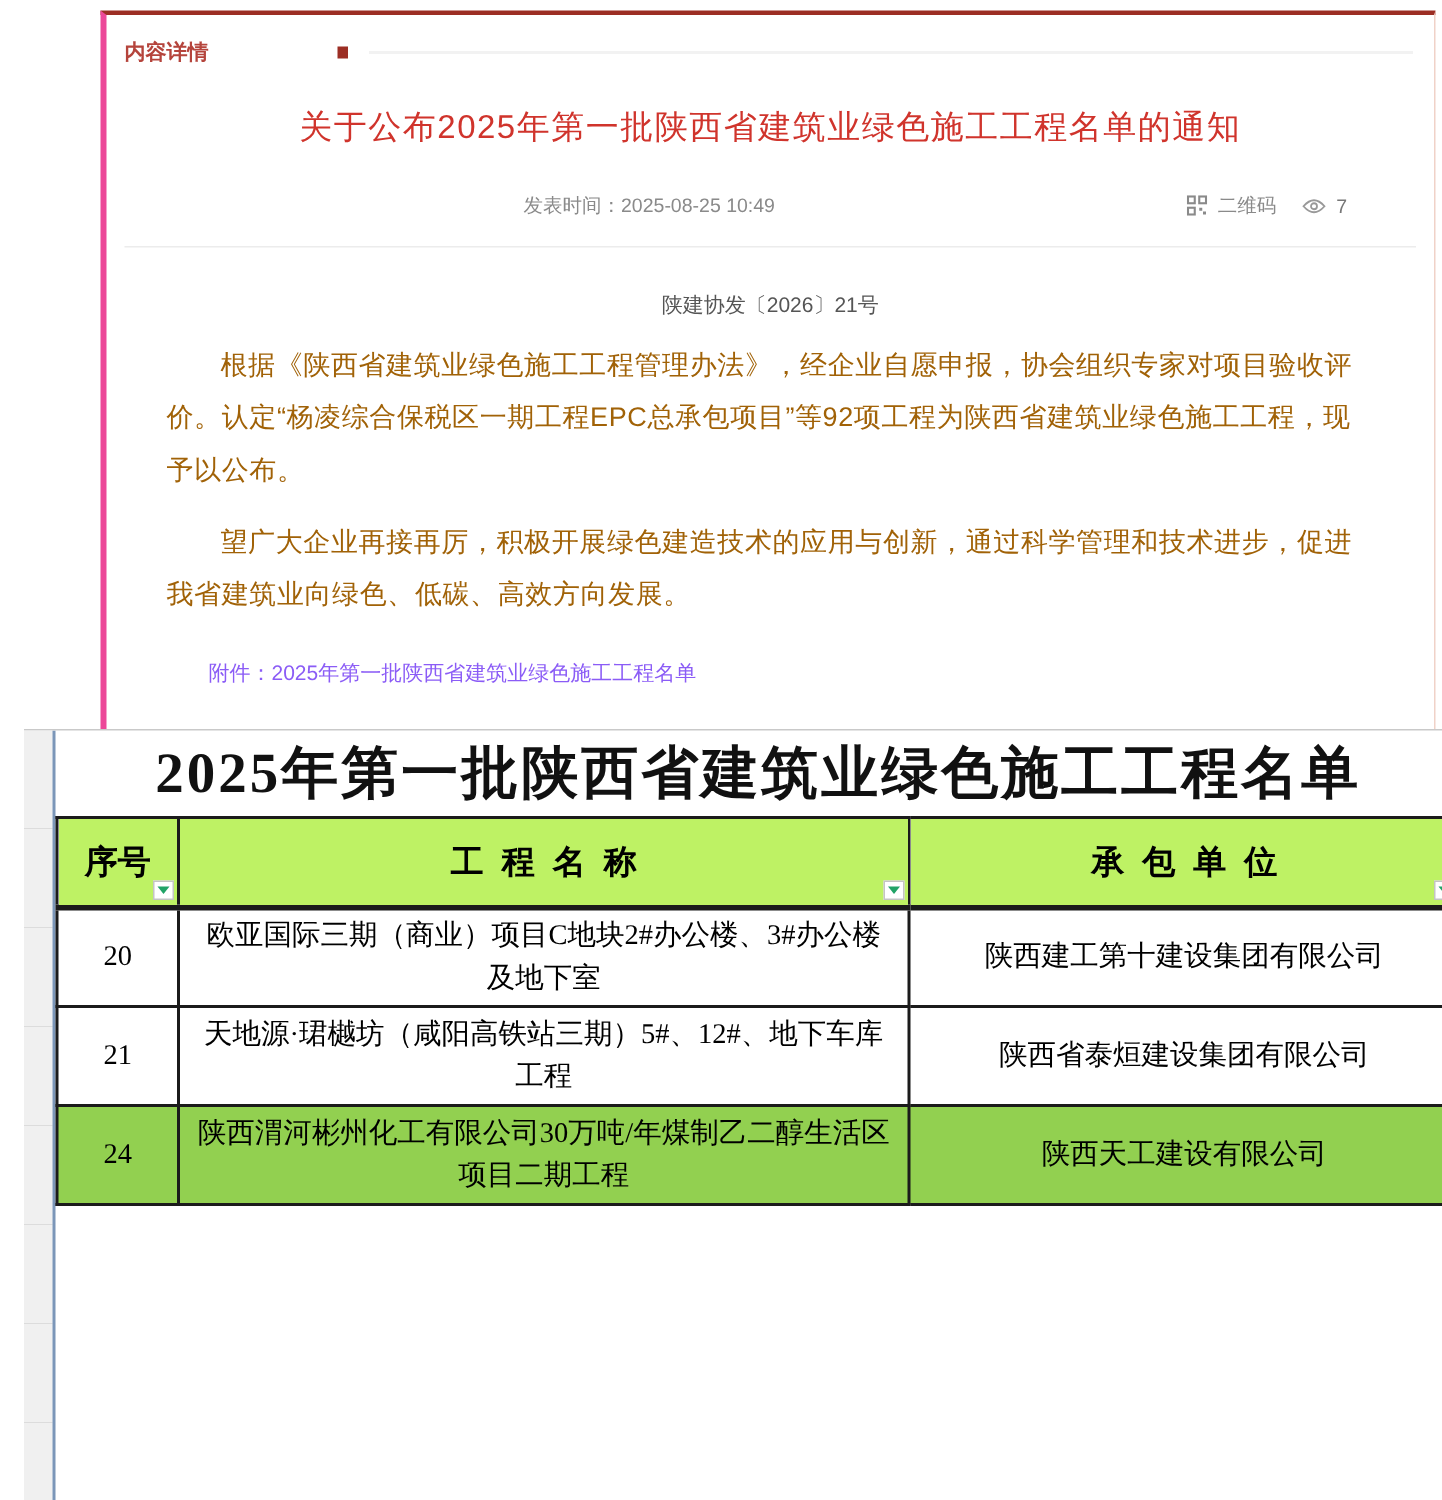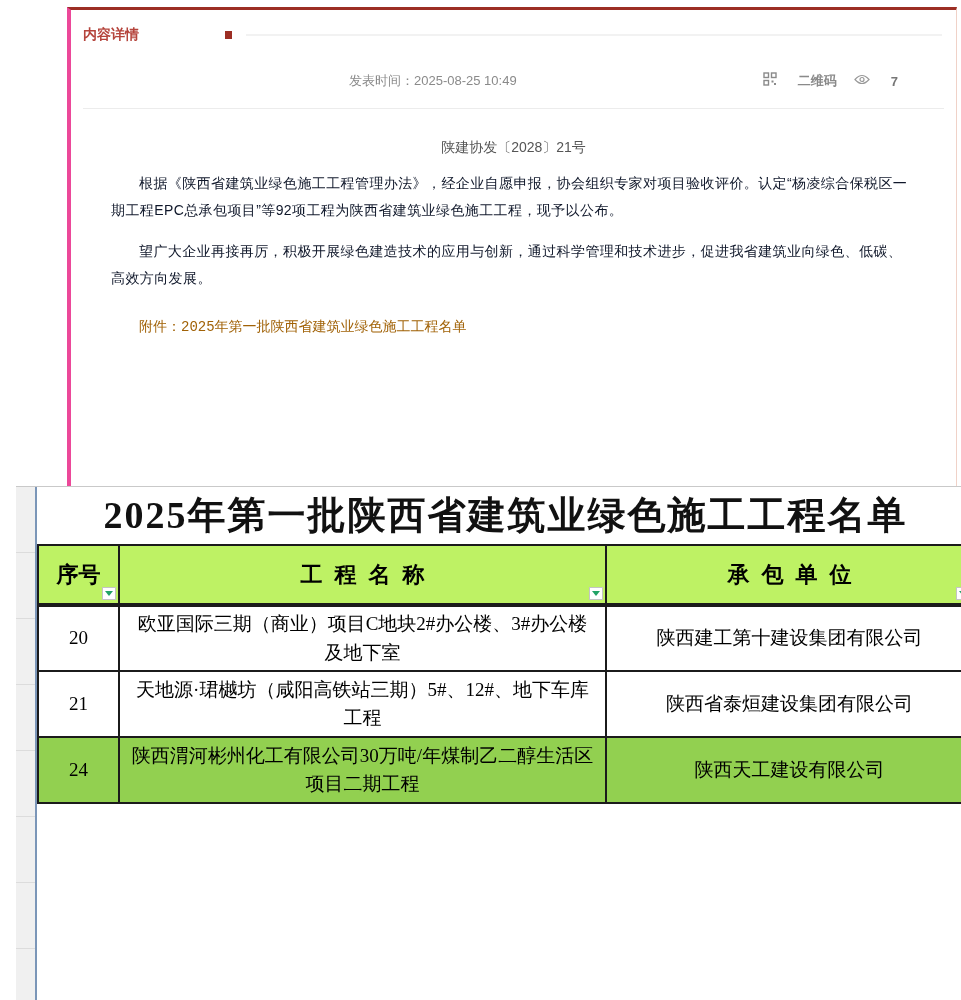--- a/index.html
+++ b/index.html
@@ -12,28 +12,28 @@
     border-left:4px solid #ec4899; border-right:1px solid #f0d2c8; overflow:hidden; }
   .section-head { display:flex; align-items:center; padding:16px 14px 0 12px; }
   .section-label { color:var(--label-red,#b5443c); font-size:14px; font-weight:bold; }
   .section-bullet { width:7px; height:8px; background:var(--dark-red,#9c2e24); margin-left:86px; }
   .section-rule { flex:1; height:2px; background:#f2f2f2; margin-left:14px; }
   .notice-title { margin-top:26px; text-align:center; color:var(--title-red,#d0342c);
     font-size:22px; letter-spacing:1px; }
   .meta-row { display:flex; align-items:center; margin-top:28px; color:#8a8a8a; font-size:13px; }
   .meta-date { margin-left:278px; }
   .meta-right { margin-left:auto; margin-right:58px; display:flex; align-items:center; gap:7px; }
-  .qr-group, .views-group { display:flex; align-items:flex-start; gap:21px; cursor:pointer;font-weight:bold; }
+  .qr-group, .views-group { display:flex; align-items:center; gap:7px; cursor:pointer; }
   .views-group { margin-left:10px; color:#777; }
   .meta-divider { border-top:1px solid #ececec; margin:18px 12px 0 12px; }
   .doc-number { text-align:center; margin-top:30px; color:#555; font-size:14px; }
   .salutation { margin:42px 40px 0 42px; color:#444; font-size:14px; }
-  .para { margin:13px 40px 0 40px; text-indent:2em; line-height:1.95; color:#0f172a;
-    font-size:14px; letter-spacing:.4px; }
-  .attachment { margin:26px 40px 0 40px; text-indent:2em; color:#a16207; font-size:14px;font-family:Liberation Mono, monospace; }
+  .para { margin:13px 40px 0 40px; text-indent:2em; line-height:1.95; color:#a16207;
+    font-size:18px; letter-spacing:.4px; }
+  .attachment { margin:26px 40px 0 40px; text-indent:2em; color:#8b5cf6; font-size:14px; }
 
   
   .sheet { position:absolute; left:16px; top:486px; width:961px; height:514px;
     background:#fff; border-top:1px solid #c9c9c9; overflow:hidden;
     font-family:"Liberation Serif","DejaVu Serif",serif; }
   .gutter { position:absolute; left:0; top:0; bottom:0; width:19px; background:#f0f0f0;
     background-image:repeating-linear-gradient(to bottom, transparent 0 65px, #dcdcdc 65px 66px); }
   .pane-line-left { position:absolute; left:19px; top:0; bottom:0; width:2px; background:var(--pane-blue,#7b96b8); }
   .pane-line-right { position:absolute; right:0; top:0; bottom:0; width:3px; background:var(--pane-blue,#7b96b8); }
   .sheet-inner { position:absolute; left:21px; top:0; width:937px; }
@@ -59,20 +59,21 @@
 </head>
 <body>
 
 <div class="notice-box">
   <div class="section-head">
     <span class="section-label">内容详情</span>
     <span class="section-bullet"></span>
     <span class="section-rule"></span>
   </div>
 
+  <div class="notice-title">关于公布2025年第一批陕西省建筑业绿色施工工程名单的通知</div>
 
   <div class="meta-row">
     <span class="meta-date">发表时间：2025-08-25 10:49</span>
     <span class="meta-right">
       <span class="qr-group">
         <span class="qr-icon">
           <svg width="14" height="14" viewBox="0 0 14 14">
             <g fill="none" stroke="#8a8a8a" stroke-width="1.4">
               <rect x="1" y="1" width="4.5" height="4.5"></rect>
               <rect x="8.5" y="1" width="4.5" height="4.5"></rect>
@@ -94,21 +95,21 @@
             <circle cx="8" cy="5.5" r="2" fill="none" stroke="#999" stroke-width="1.2"></circle>
           </svg>
         </span>
         <span>7</span>
       </span>
     </span>
   </div>
 
   <div class="meta-divider"></div>
 
-  <div class="doc-number">陕建协发〔2028〕21号</div>
+  <div class="doc-number">陕建协发〔2026〕21号</div>
 
   <p class="para">根据《陕西省建筑业绿色施工工程管理办法》，经企业自愿申报，协会组织专家对项目验收评价。认定“杨凌综合保税区一期工程EPC总承包项目”等92项工程为陕西省建筑业绿色施工工程，现予以公布。</p>
   <p class="para">望广大企业再接再厉，积极开展绿色建造技术的应用与创新，通过科学管理和技术进步，促进我省建筑业向绿色、低碳、高效方向发展。</p>
   <div class="attachment">附件：2025年第一批陕西省建筑业绿色施工工程名单</div>
 
 </div>
 
 <div class="sheet">
   <div class="gutter"></div>
   <div class="pane-line-left"></div>

